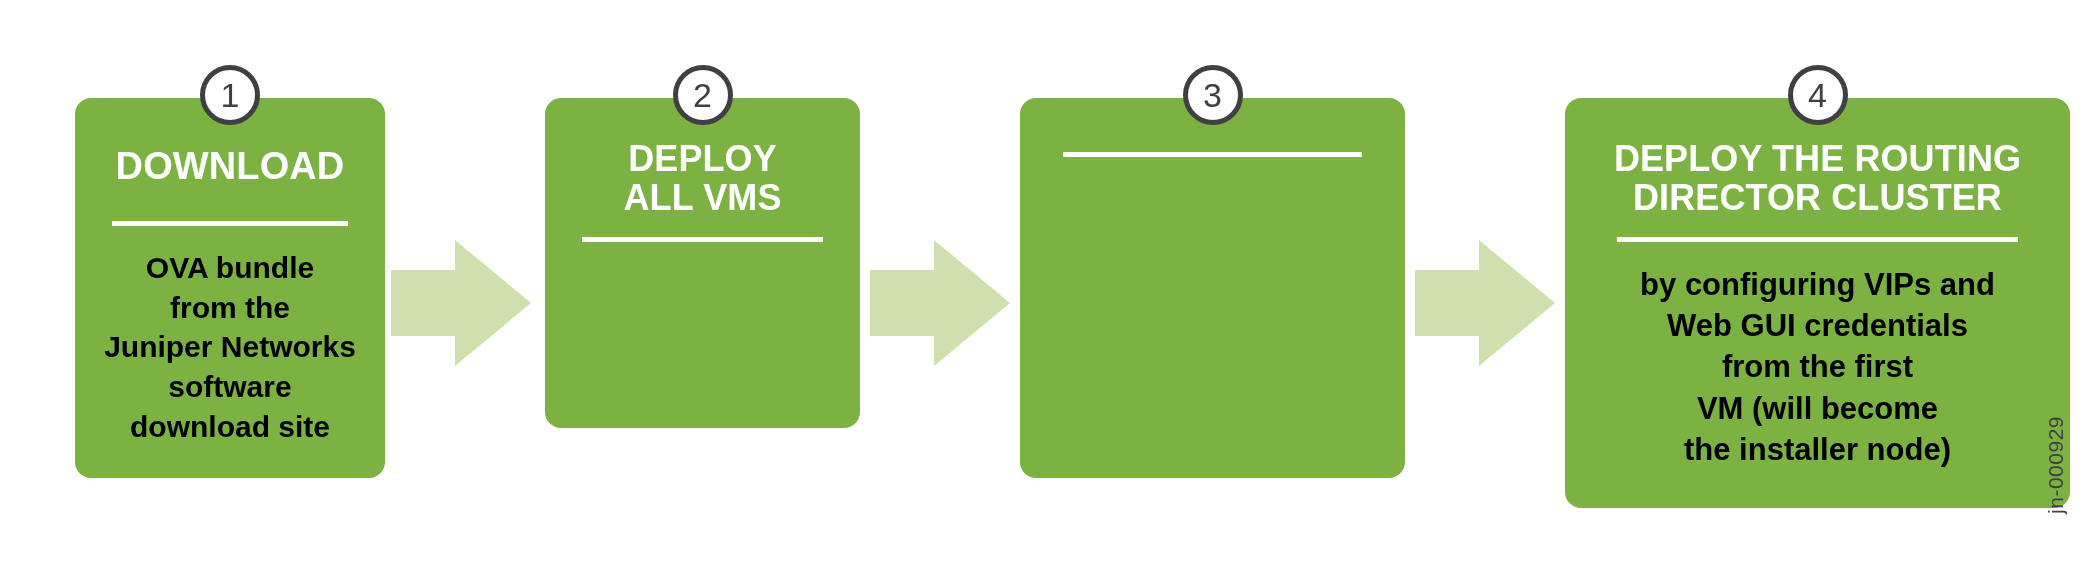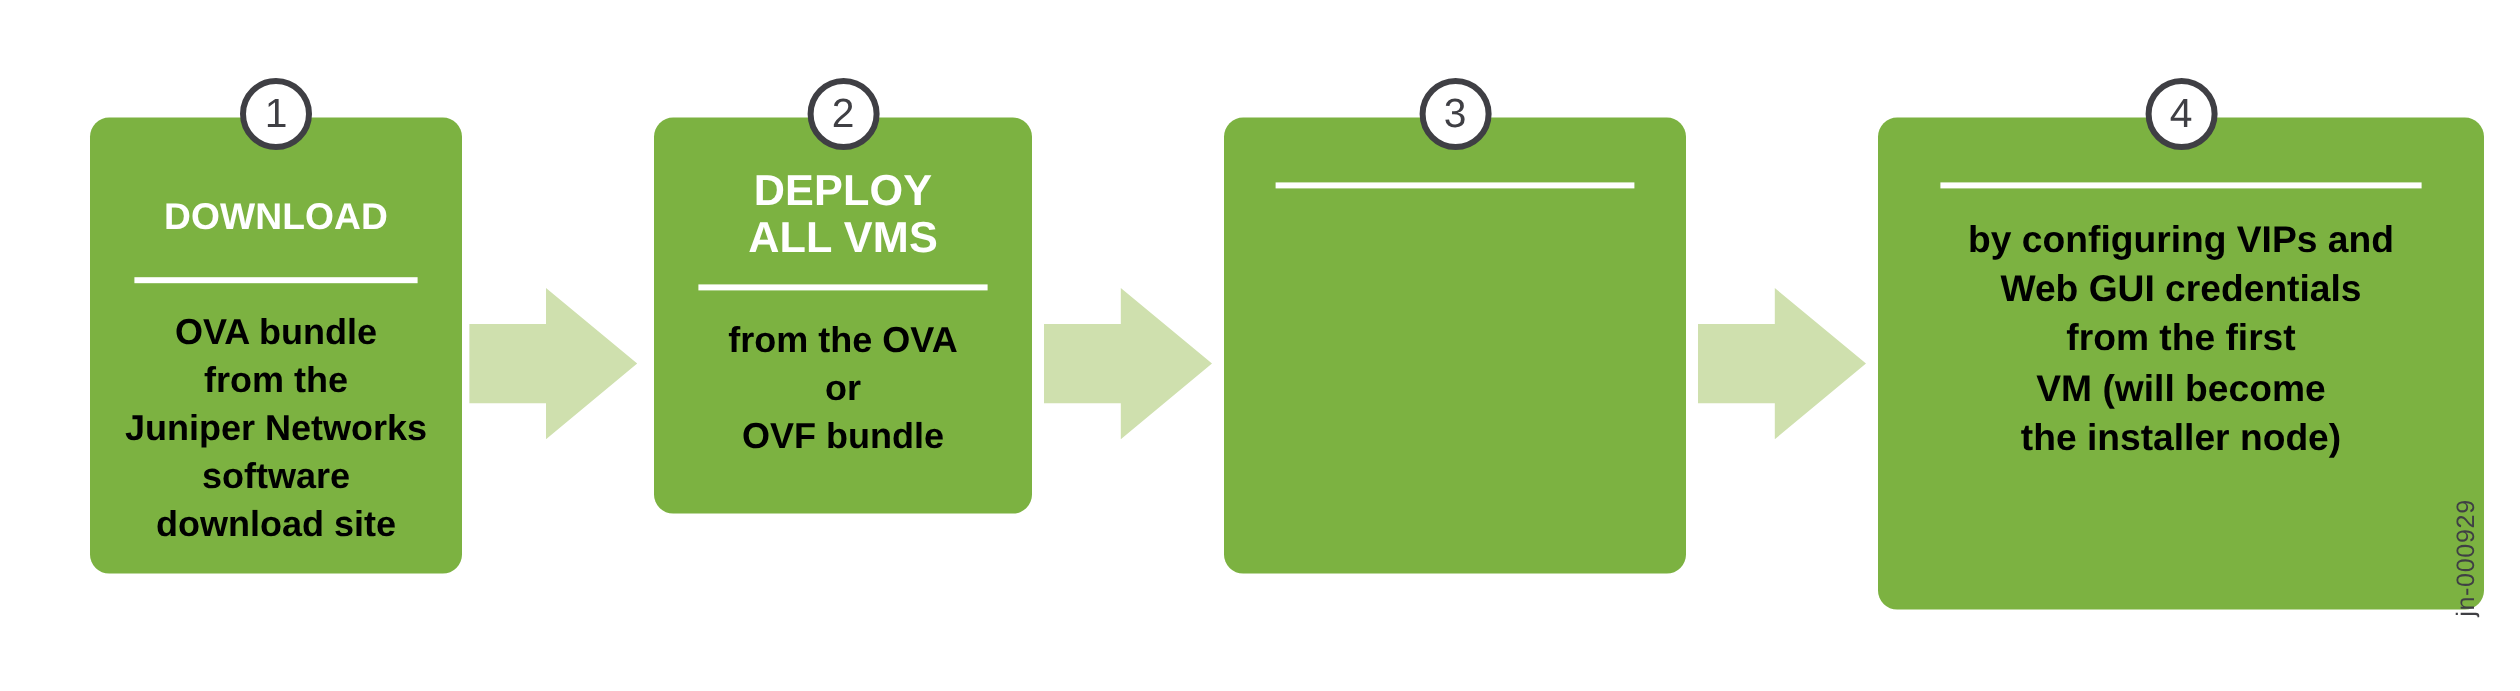--- a/index.html
+++ b/index.html
@@ -79,21 +79,21 @@
   .step-title {
     font-size: 36px;
     line-height: 1.07;
     font-weight: 700;
     text-align: center;
     letter-spacing: 0.1px;
     color: #ffffff;
     white-space: pre-line;
     margin-top: 8px;
   }
-  .step-card.w1 .step-title { font-size: 31px; margin-top: 32px; }
+  .step-card.w1 .step-title { font-size: 38px; margin-top: 14px; }
   .step-card.w2 .step-title { font-size: 36px; }
   .step-card.w3 .step-title { font-size: 36px; }
   .step-card.w4 .step-title { font-size: 36px; }
 
   
   .step-divider {
     width: 84%;
     height: 5px;
     background: #ffffff;
     margin: 20px 0 22px 0;
@@ -163,23 +163,20 @@
       <polygon points="0,30 64,30 64,0 140,63 64,126 64,96 0,96" fill="#cfe0ae"></polygon>
     </svg>
 
     <div class="step-card w2">
       <div class="step-badge">
         <span class="step-badge-num">2</span>
       </div>
       <div class="step-title">DEPLOY
 ALL VMS</div>
       <div class="step-divider"></div>
-      <div class="step-body">from the OVA
-or
-OVF bundle</div>
     </div>
 
     <svg class="flow-arrow gap2" viewBox="0 0 140 126">
       <polygon points="0,30 64,30 64,0 140,63 64,126 64,96 0,96" fill="#cfe0ae"></polygon>
     </svg>
 
     <div class="step-card w3">
       <div class="step-badge">
         <span class="step-badge-num">3</span>
       </div>
@@ -187,20 +184,22 @@
     </div>
 
     <svg class="flow-arrow gap3" viewBox="0 0 140 126">
       <polygon points="0,30 64,30 64,0 140,63 64,126 64,96 0,96" fill="#cfe0ae"></polygon>
     </svg>
 
     <div class="step-card w4">
       <div class="step-badge">
         <span class="step-badge-num">4</span>
       </div>
+      <div class="step-title">DEPLOY THE ROUTING
+DIRECTOR CLUSTER</div>
       <div class="step-divider"></div>
       <div class="step-body">by configuring VIPs and
 Web GUI credentials
 from the first
 VM (will become
 the installer node)</div>
     </div>
 
   </div>
 

